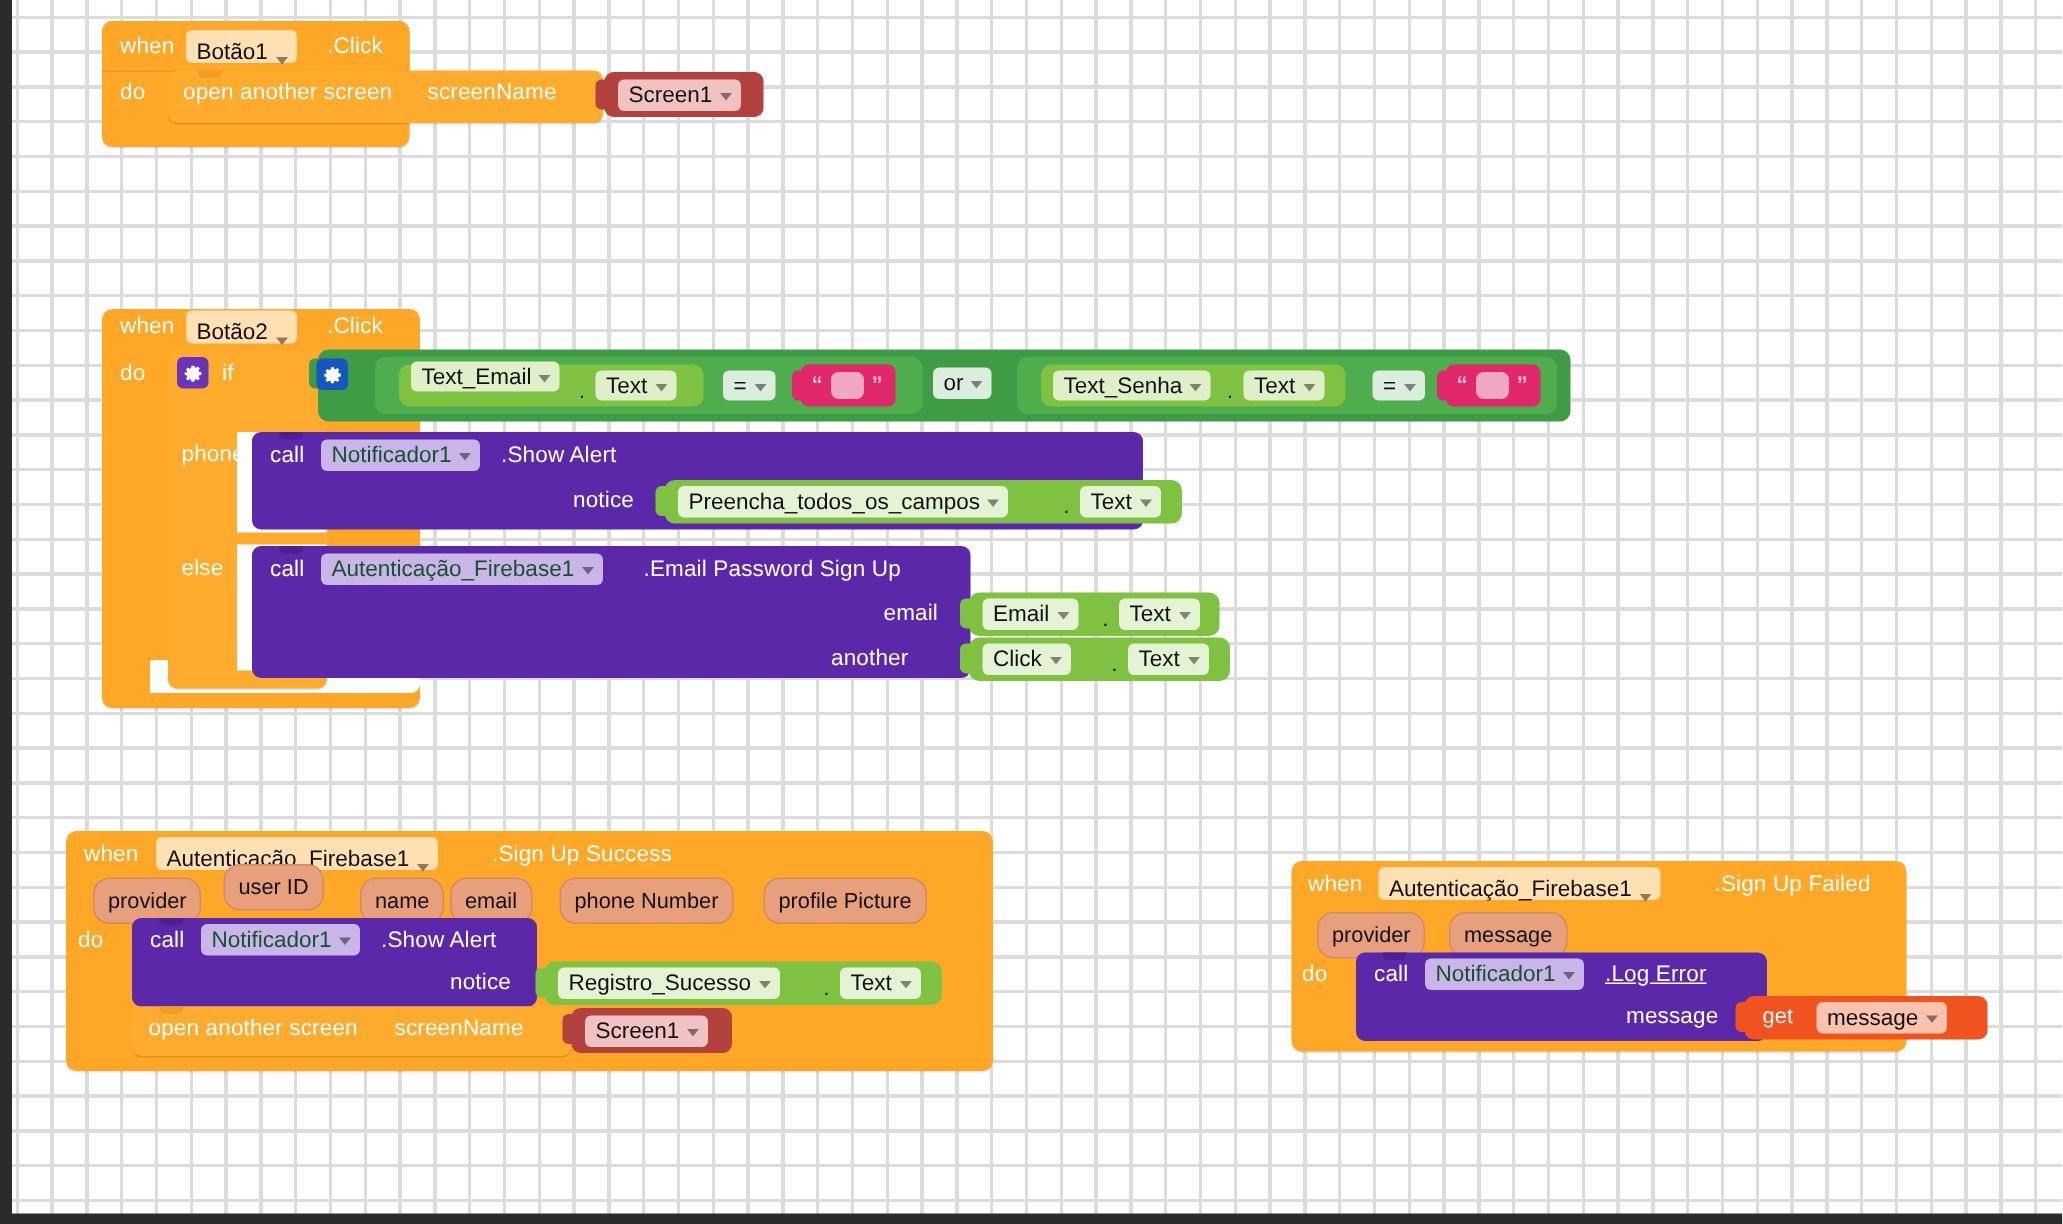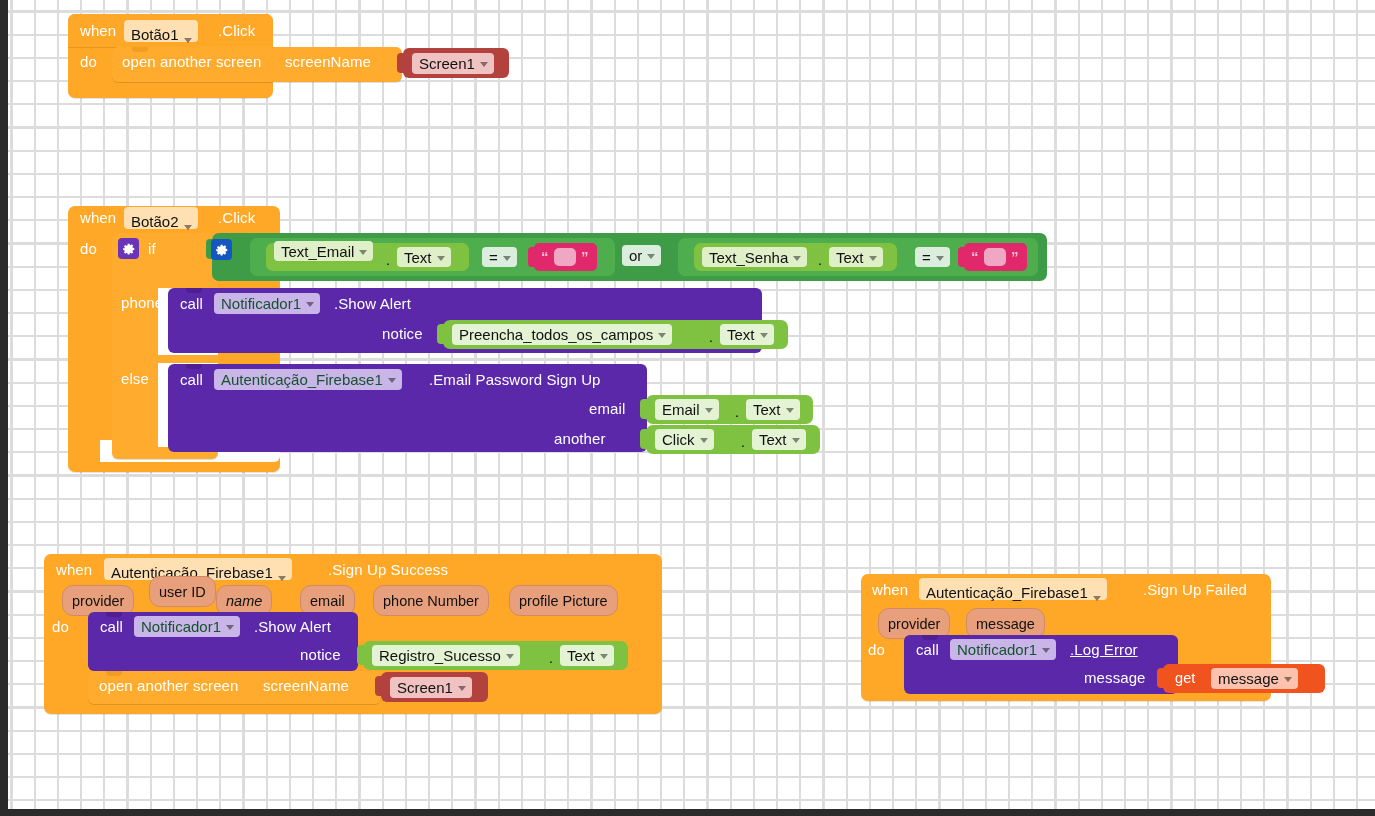--- a/index.html
+++ b/index.html
@@ -281,21 +281,21 @@
   <div class="blk evt" style="left:44px;top:554px;width:618px;height:160px;"></div>
   <div class="lbl" style="left:56px;top:562px;">when</div>
   <div class="field f-evt" style="left:104px;top:558px;height:22px;">
     <span class="cap">Autenticação_Firebase1</span>
     <span class="caret"></span>
   </div>
   <div class="lbl" style="left:328px;top:562px;">.Sign Up Success</div>
 
   <div class="param" style="left:62px;top:585px;">provider</div>
   <div class="param" style="left:149px;top:576px;">user ID</div>
-  <div class="param" style="left:216px;top:585px;font-style:italic;">name</div>
+  <div class="param" style="left:240px;top:585px;">name</div>
   <div class="param" style="left:300px;top:585px;">email</div>
   <div class="param" style="left:373px;top:585px;">phone Number</div>
   <div class="param" style="left:509px;top:585px;">profile Picture</div>
   <div class="lbl" style="left:52px;top:619px;">do</div>
 
   <div class="blk" style="left:76px;top:695px;width:586px;height:5px;background:transparent;"></div>
 
   <div class="blk purple" style="left:88px;top:612px;width:270px;height:59px;"></div>
   <div class="notch" style="left:106px;top:612px;width:16px;height:5px;background:#4d1f93;border-radius:0 0 4px 4px;"></div>
   <div class="lbl" style="left:100px;top:619px;">call</div>

